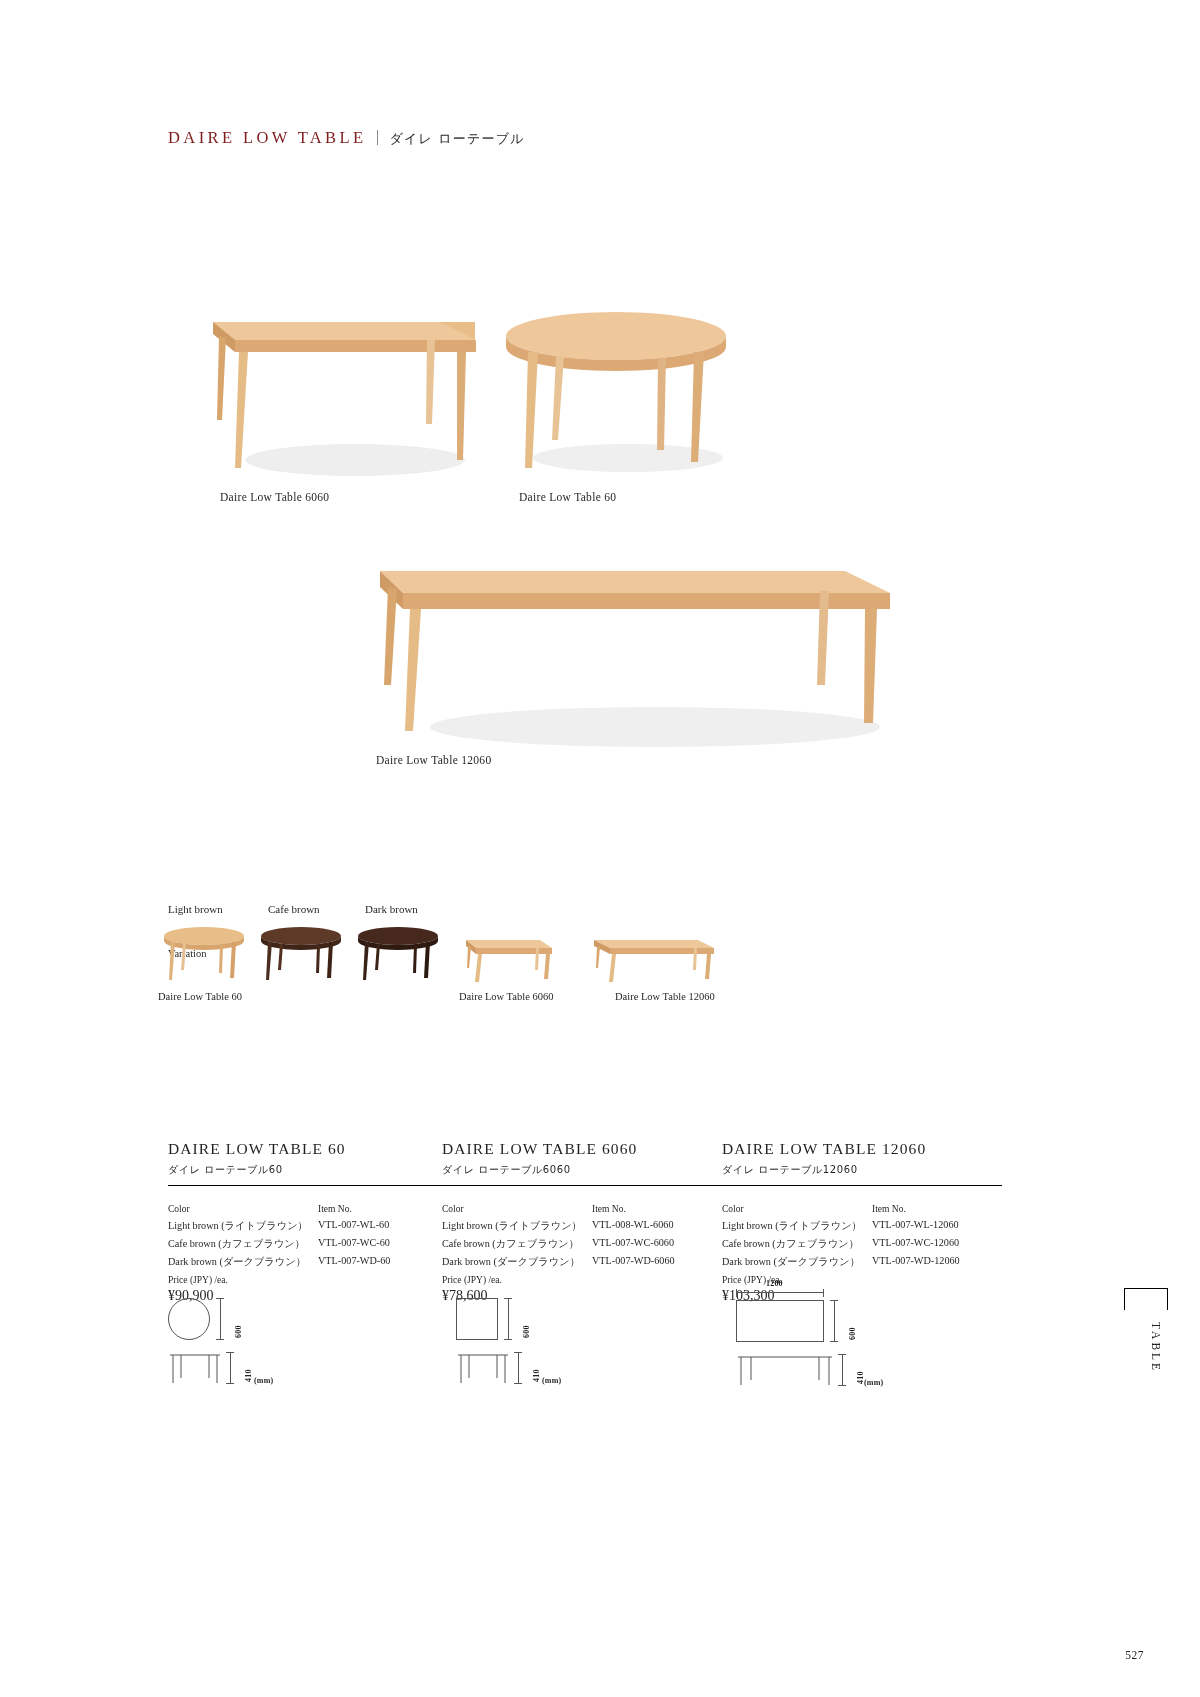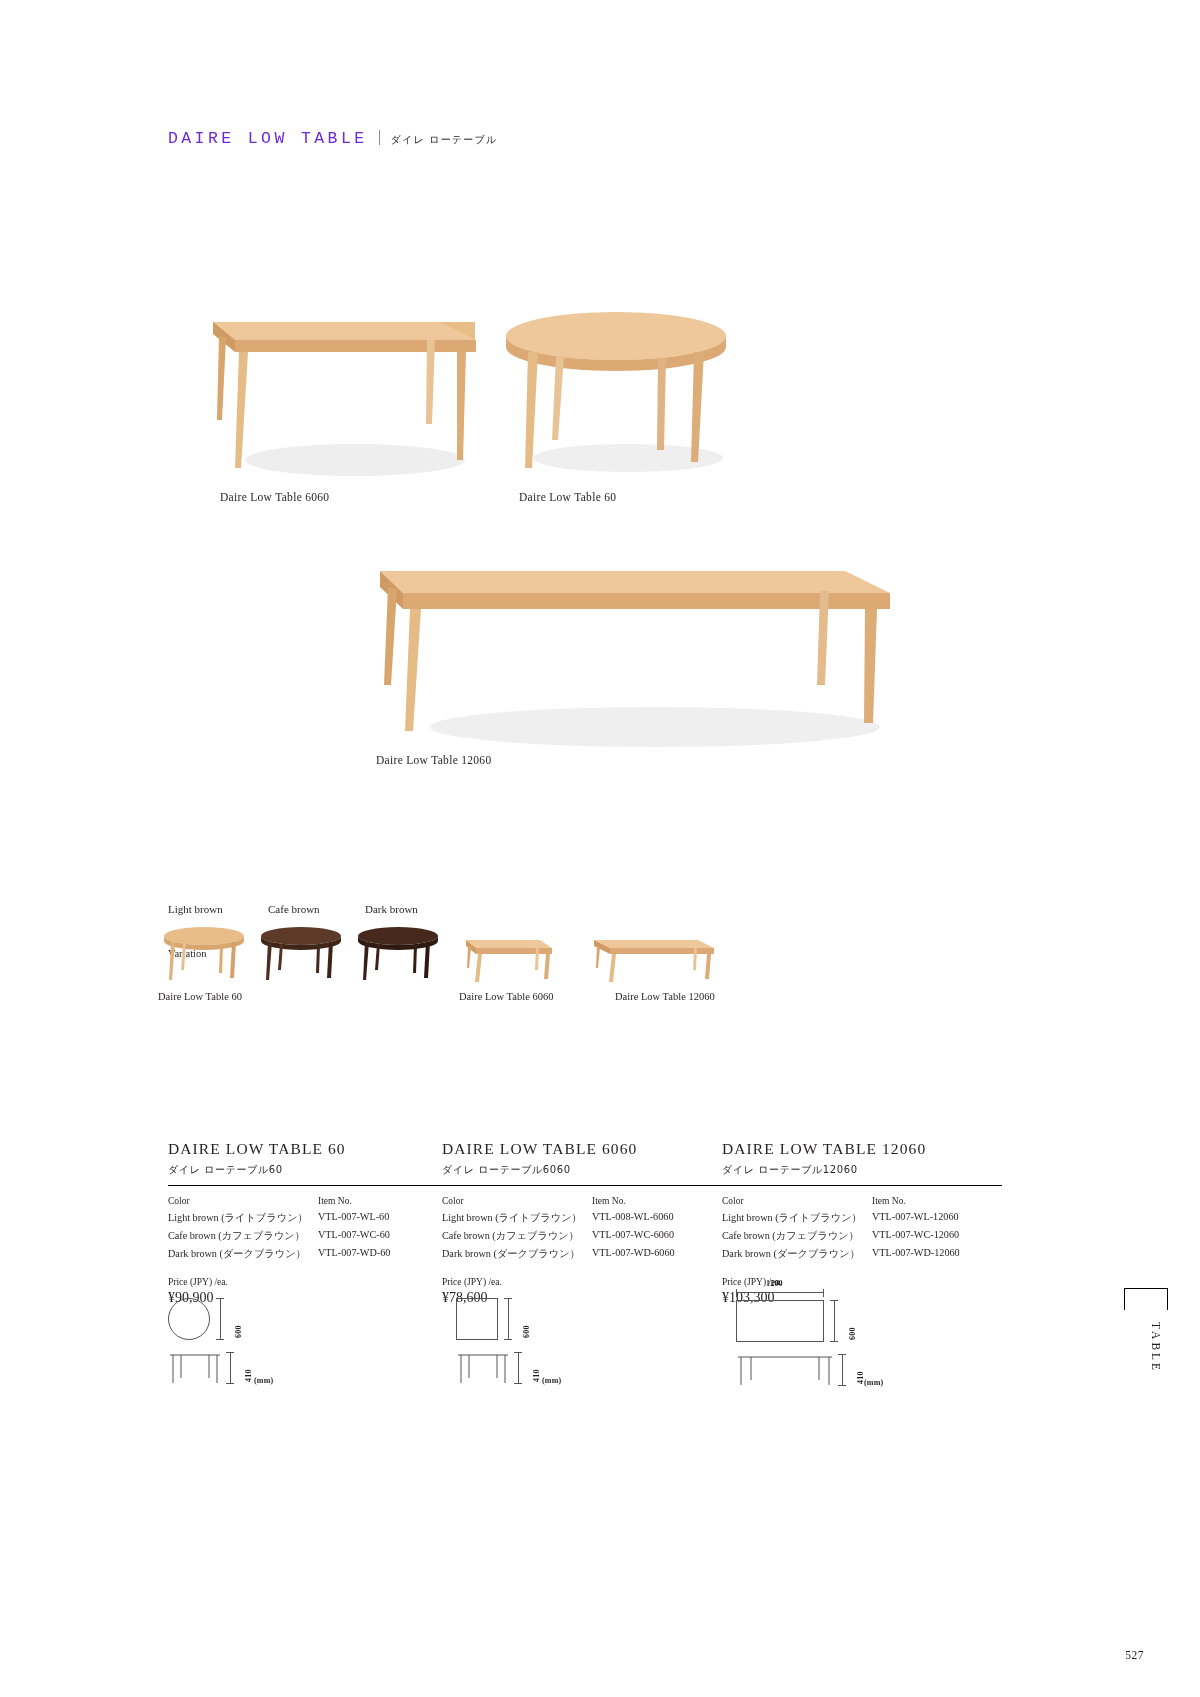--- a/index.html
+++ b/index.html
@@ -10,30 +10,30 @@
     font-family:"Liberation Serif", serif;
     color:#231f20;
     position:relative;
     overflow:hidden;
   }
   .page { position:absolute; inset:0; }
 
   
   .header { position:absolute; left:168px; top:128px; display:flex; align-items:baseline; }
   .header .title-en {
-    font-family:Liberation Mono, monospace;
-    font-size:16.5px; letter-spacing:3.4px; color:#6d28d9;
+    font-family:Liberation Serif, serif;
+    font-size:16.5px; letter-spacing:3.4px; color:#7f1d1d;
   }
   .header .divider {
     display:inline-block; width:1px; height:15px; background:#8a8a8a;
     margin:0 11px 0 11px; position:relative; top:2px;
   }
   .header .title-jp {
     font-family:"DejaVu Sans", sans-serif;
-    font-size:10px; letter-spacing:1.2px; color:#231f20;
+    font-size:13px; letter-spacing:1.2px; color:#231f20;
   }
 
   
   .hero { position:absolute; left:0; top:0; width:1200px; height:860px; }
   .cap { font-size:11.5px; letter-spacing:0.3px; color:#231f20; }
 
   
   .var-label { position:absolute; left:168px; top:948px; font-size:10.5px; }
   .swatch-label { position:absolute; font-size:11px; }
   .var-cap { position:absolute; font-size:10.5px; }
@@ -44,29 +44,29 @@
   .col-2 { left:442px; }
   .col-3 { left:722px; }
   .col h2 {
     margin:0; font-weight:normal; font-size:15.5px; letter-spacing:1.1px;
   }
   .col .sub {
     font-family:"DejaVu Sans", sans-serif;
     font-size:10px; letter-spacing:.6px; margin-top:5px; color:#231f20;
   }
   .col .rule { height:1px; background:#000; margin-top:8px; width:100%; }
-  .spec-table { width:100%; border-collapse:collapse; margin-top:9px; }
+  .spec-table { width:100%; border-collapse:collapse; margin-top:17px; }
   .spec-table th {
     text-align:left; font-weight:normal; font-size:9.5px; padding:1px 0 3px 0;
   }
   .spec-table td {
     font-size:10.2px; padding:2px 0; vertical-align:top;
   }
   .spec-table td.c1 { width:150px; }
-  .price-head { font-size:9.5px; margin-top:14px; }
+  .price-head { font-size:9.5px; margin-top:4px; }
   .price-val { font-size:14px; margin-top:3px; }
 
   
   .dim { position:absolute;font-weight:bold; }
   .dim .box { position:absolute; border:1px solid #555; }
   .dim .circ { position:absolute; border:1px solid #555; border-radius:50%; }
   .dimtxt {
     position:absolute; font-size:8px; letter-spacing:.2px; color:#231f20;
     font-family:"Liberation Serif", serif;
   }

